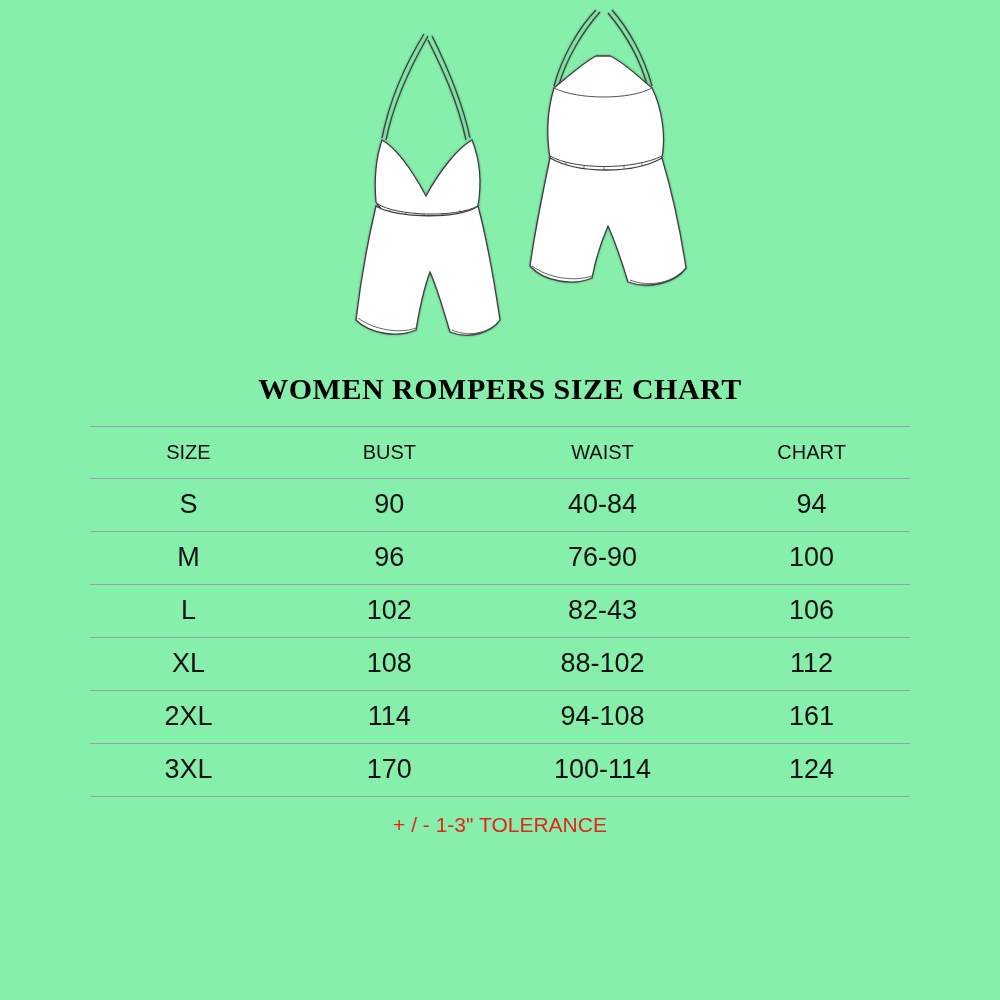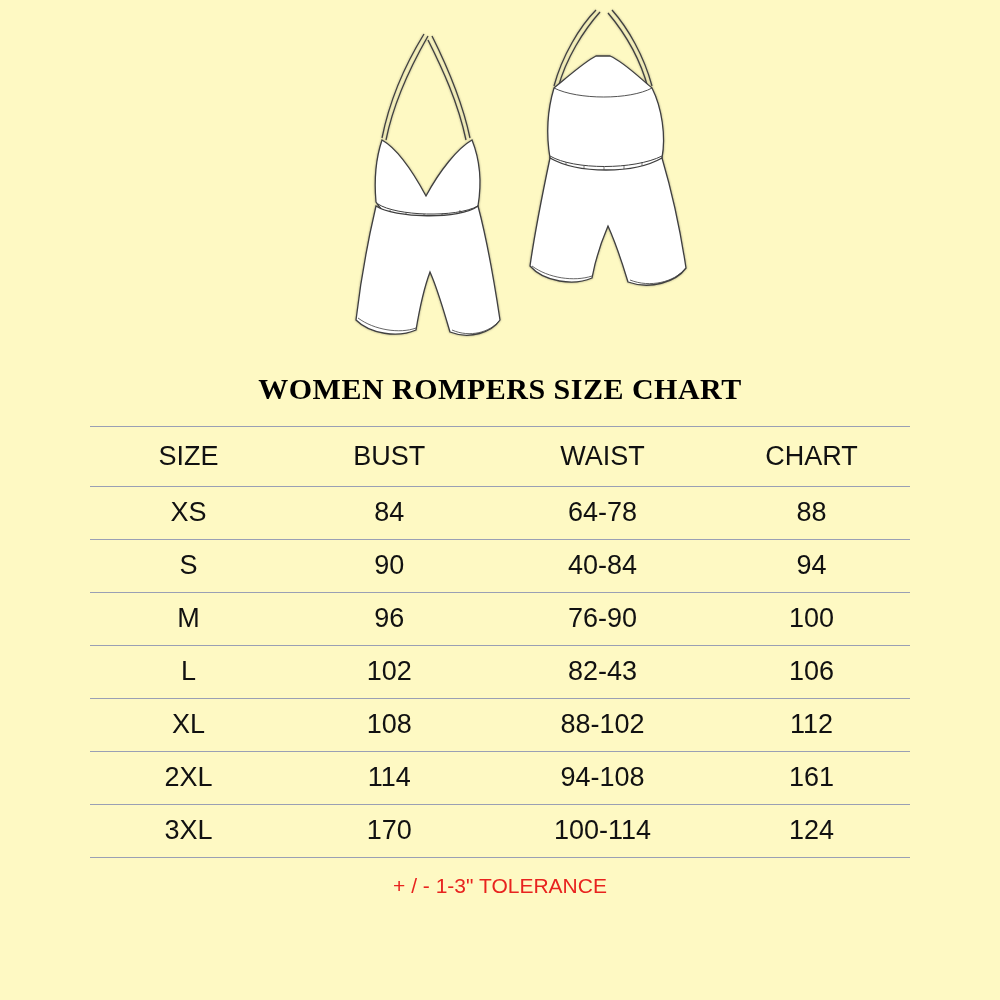--- a/index.html
+++ b/index.html
@@ -11,21 +11,21 @@
     width: 1000px;
     height: 1000px;
     font-family: "Liberation Sans", sans-serif;
     color: #111111;
     overflow: hidden;
   }
   .page {
     position: relative;
     width: 1000px;
     height: 1000px;
-    background: #fef9c3;
+    background: #86efac;
   }
 
   
   .product-area {
     position: relative;
     width: 1000px;
     height: 370px;
   }
   .romper {
     position: absolute;
@@ -60,21 +60,21 @@
     text-align: center;
     font-weight: normal;
     font-size: 27px;
     color: #111111;
     padding: 10px 0 11px 0;
     border-top: 1.5px solid #9aa0b4;
     border-bottom: 1.5px solid #9aa0b4;
     font-family: "Liberation Sans", sans-serif;
   }
   table.size-chart thead th {
-    font-size: 27px;
+    font-size: 20px;
     padding-top: 14px;
     padding-bottom: 14px;
   }
   table.size-chart col.c-size { width: 24%; }
   table.size-chart col.c-bust { width: 25%; }
   table.size-chart col.c-waist { width: 27%; }
   table.size-chart col.c-hips { width: 24%; }
 
   .tolerance {
     text-align: center;
@@ -165,26 +165,20 @@
       <thead>
         <tr>
           <th>SIZE</th>
           <th>BUST</th>
           <th>WAIST</th>
           <th>CHART</th>
         </tr>
       </thead>
       <tbody>
         <tr>
-          <td>XS</td>
-          <td>84</td>
-          <td>64-78</td>
-          <td>88</td>
-        </tr>
-        <tr>
           <td>S</td>
           <td>90</td>
           <td>40-84</td>
           <td>94</td>
         </tr>
         <tr>
           <td>M</td>
           <td>96</td>
           <td>76-90</td>
           <td>100</td>

